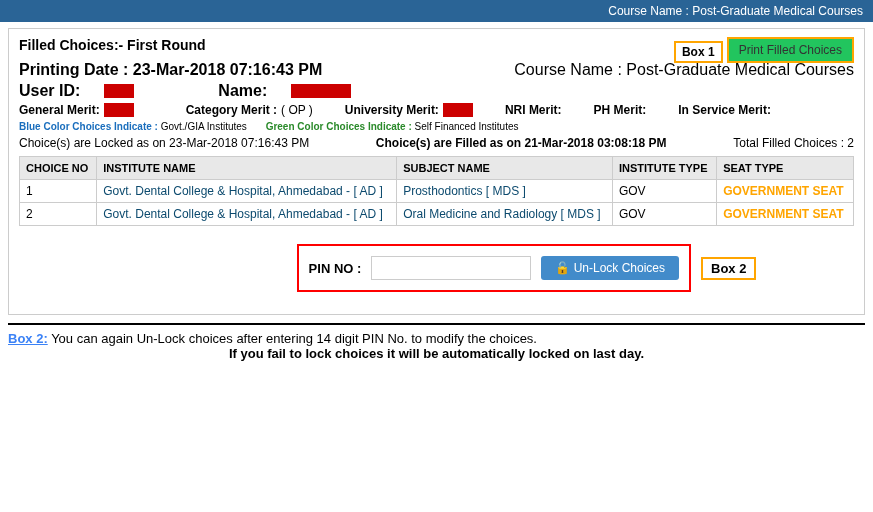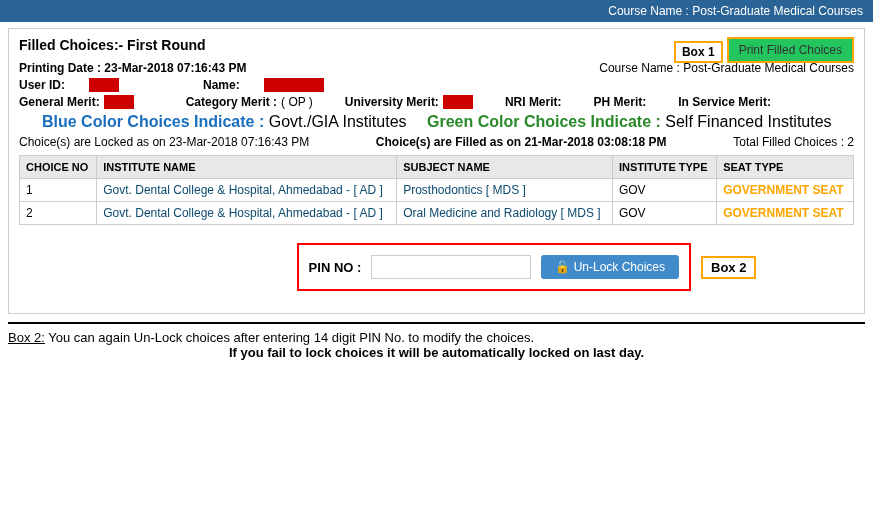--- a/index.html
+++ b/index.html
@@ -51,21 +51,21 @@
       font-size: 14px;
       font-weight: bold;
       margin-bottom: 8px;
       color: #000;
     }
 
     .info-row {
       display: flex;
       gap: 24px;
       margin-bottom: 3px;
-      font-size: 12px;
+      font-size: 16px;
       flex-wrap: wrap;
       align-items: center;
     }
 
     .info-label { font-weight: bold; color: #000; }
 
     .red-block {
       background: #c00;
       width: 60px;
       height: 14px;
@@ -83,24 +83,23 @@
       display: flex;
       gap: 32px;
       font-size: 12px;
       margin-bottom: 4px;
       align-items: center;
     }
 
     .merit-item { display: flex; gap: 4px; align-items: center; }
 
     .color-legend {
-      font-size: 16px;
+      font-size: 10px;
       margin-bottom: 4px;
       color: #000;
-      margin-left: 23px;
     }
 
     .color-legend .blue-text { color: #1a6ebd; font-weight: bold; }
     .color-legend .green-text { color: #2a8a2a; font-weight: bold; }
 
     .locked-info {
       display: flex;
       justify-content: space-between;
       font-size: 12px;
       margin-bottom: 6px;
@@ -181,21 +180,21 @@
       margin-bottom: 6px;
     }
 
     
     .below-section {
       margin: 8px 8px 4px 8px;
       font-size: 13px;
     }
 
     .box1-ref { color: #c00; font-weight: bold; text-decoration: underline; }
-    .box2-ref { color: #000000; font-weight: normal; text-decoration: underline; margin-top: 20px; }
+    .box2-ref { color: #3b82f6; font-weight: bold; text-decoration: underline; margin-top: 20px; }
 
     .bold-line {
       text-align: center;
       font-weight: bold;
       font-size: 13px;
       margin-top: 0;
     }
 
     .divider-line {
       border-top: 2px solid #000;

